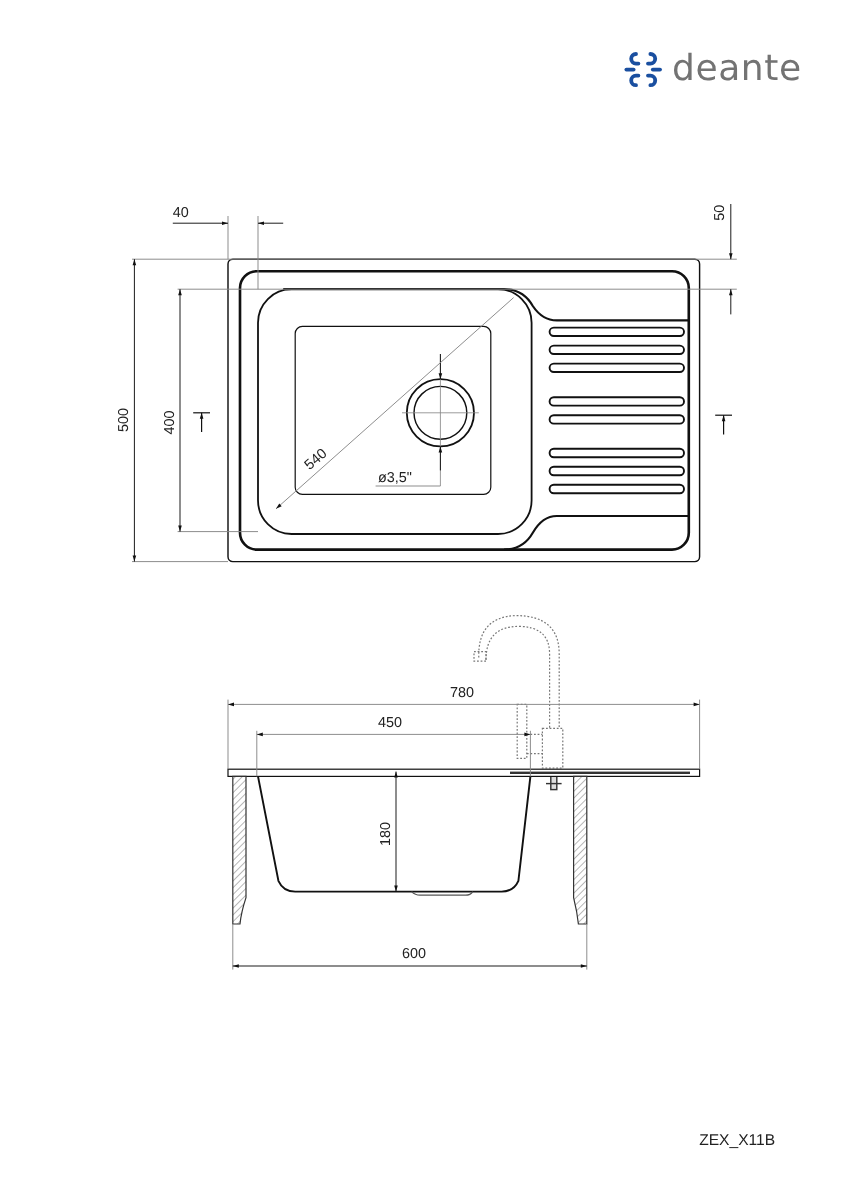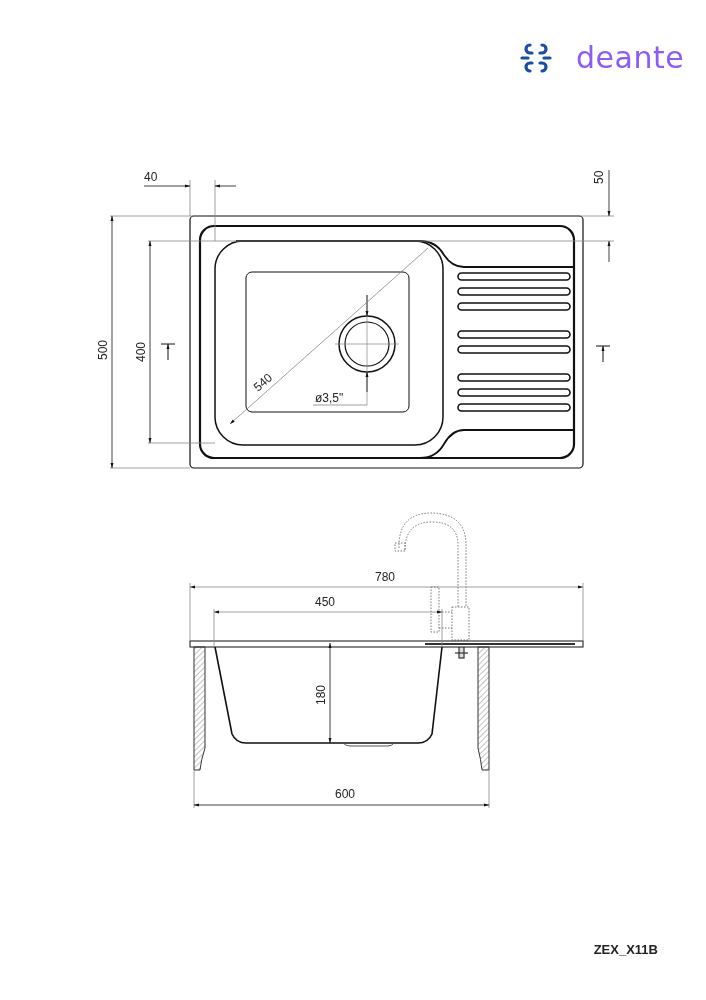--- a/index.html
+++ b/index.html
@@ -1,21 +1,21 @@
 <!DOCTYPE html>
 <html><head>
 <meta charset="utf-8">
 <style>
   html,body{margin:0;padding:0;background:#fff;}
   body{width:706px;height:1000px;position:relative;overflow:hidden;font-family:"Liberation Sans",sans-serif;}
   .logo{position:absolute;left:518px;top:40px;display:flex;align-items:center;gap:6px;}
-  .logo-text{font-family:"DejaVu Sans",sans-serif;font-size:30px;color:#8b5cf6;letter-spacing:0.5px;font-weight:500;margin-left:16px;}
+  .logo-text{font-family:"DejaVu Sans",sans-serif;font-size:30px;color:#737373;letter-spacing:0.5px;font-weight:500;}
   svg.drawing{position:absolute;left:0;top:0;}
   .dim{font-family:"Liberation Sans",sans-serif;font-size:12px;fill:#222;}
-  .code{position:absolute;right:48px;top:942px;font-size:13px;color:#222;font-weight:bold;}
+  .code{position:absolute;right:60px;top:942px;font-size:13px;color:#222;}
 </style>
 </head>
 <body>
 
 <div class="logo">
   <svg width="36" height="34" viewBox="0 0 36 34">
     <g fill="none" stroke="#1a4fa0" stroke-width="3.2" stroke-linecap="round">
       <path d="M12 4 a4 4 0 1 0 0 8 h2"></path>
       <path d="M24 4 a4 4 0 1 1 0 8 h-2"></path>
       <path d="M12 30 a4 4 0 1 1 0 -8 h2"></path>

